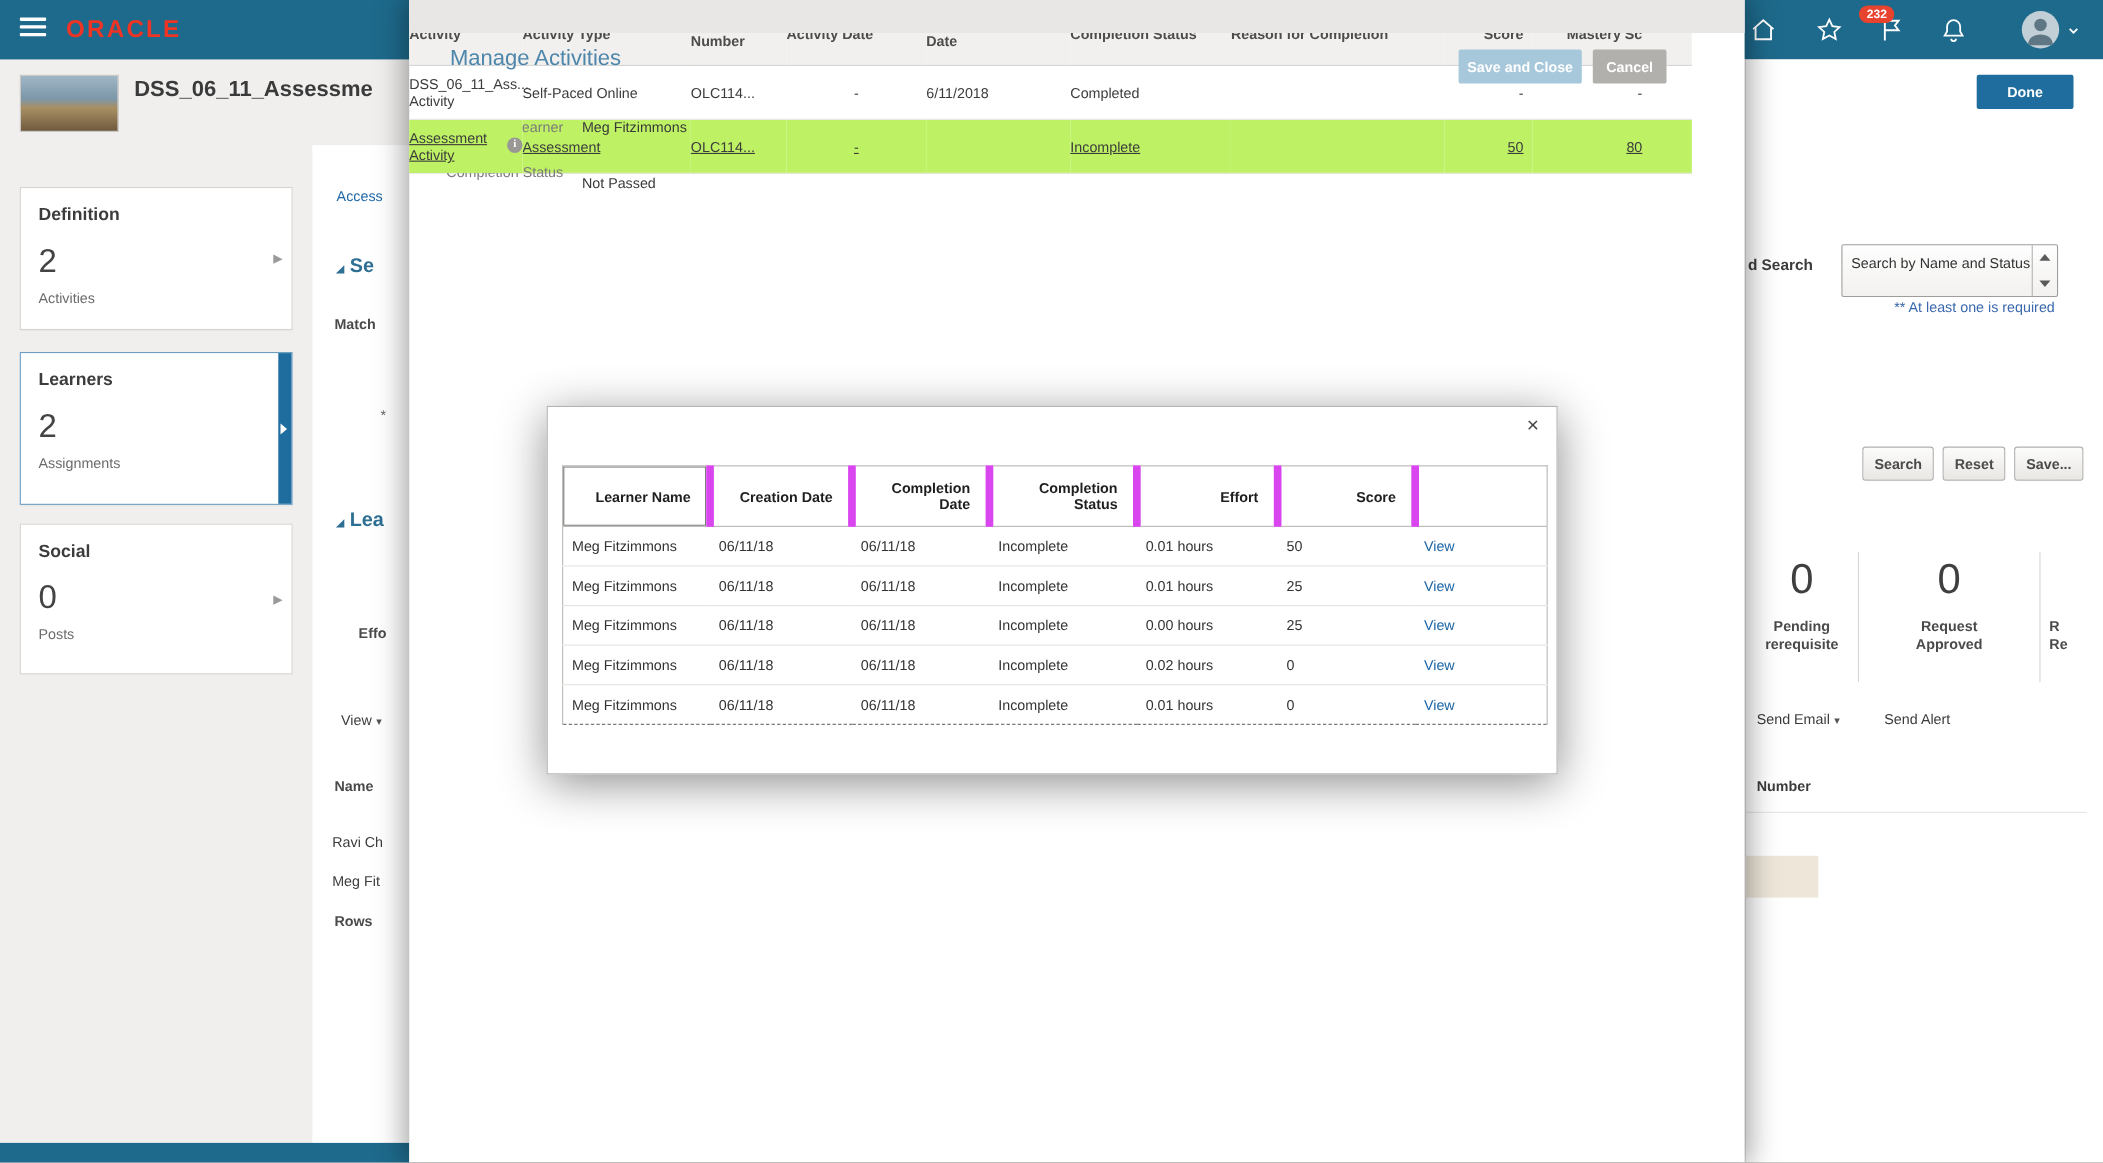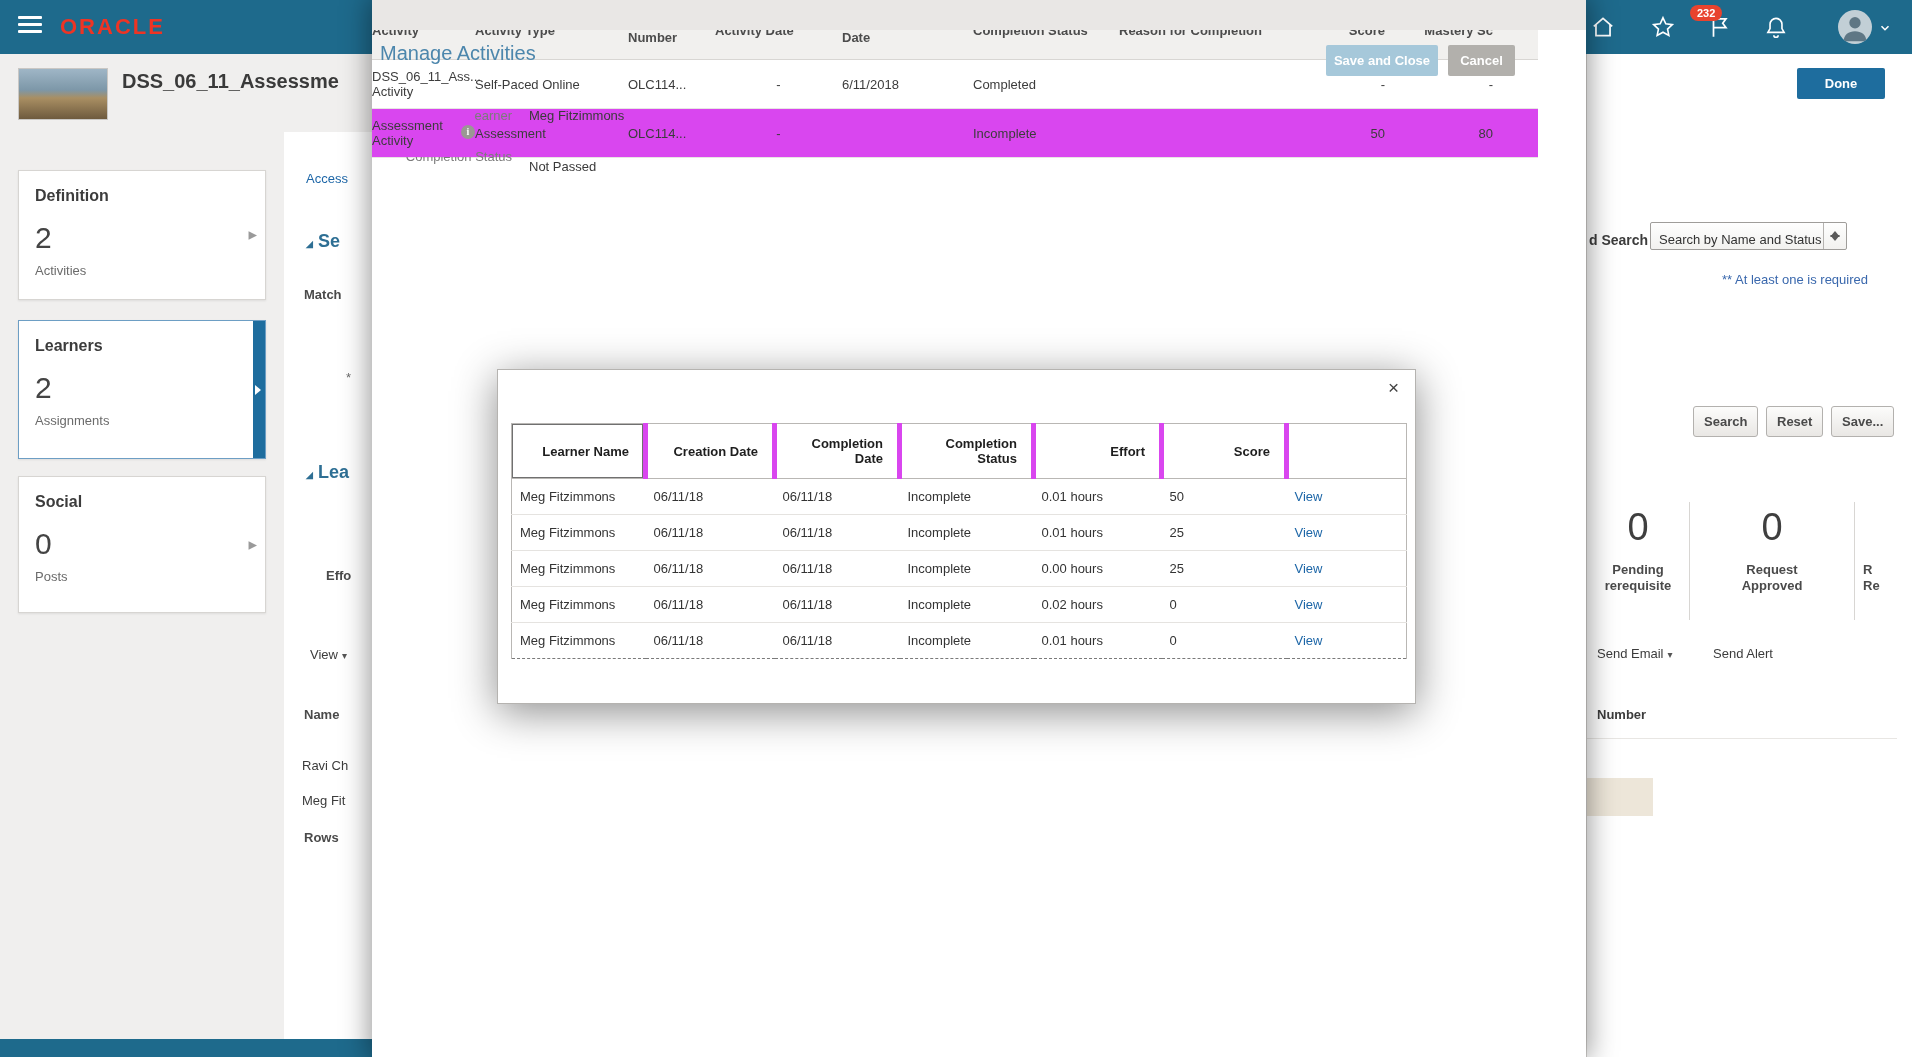--- a/index.html
+++ b/index.html
@@ -46,66 +46,66 @@
   .section-hdr{color:var(--section-blue,#2e6f94);font-weight:bold;font-size:18px;cursor:pointer;}
   .section-hdr .tri{font-size:9px;margin-right:5px;}
   .section-hdr .tri::before{content:"\25E2";}
   .lbl-bold{font-weight:bold;color:#4a4a4a;}
   .caret::after{content:"\25BE";font-size:10px;margin-left:4px;color:#555;}
 
   
   .overlay{left:372px;top:0;width:1214px;height:1057px;background:#fff;z-index:10;
     box-shadow:0 0 26px 3px rgba(0,0,0,.40);}
   .overlay-topstrip{left:0;top:0;width:1214px;height:30px;background:#e9e7e5;}
-  .ov-title{left:8px;top:42px;font-size:20px;color:var(--title-blue,#4c86ac);}
+  .ov-title{left:37px;top:42px;font-size:20px;color:var(--title-blue,#4c86ac);}
   .btn{display:inline-block;text-align:center;border-radius:2px;font-weight:bold;font-size:13px;
     cursor:pointer;box-sizing:border-box;}
   .btn-save{left:954px;top:45px;width:112px;height:31px;line-height:31px;background:var(--save-disabled,#a6c8da);color:#fff;}
   .btn-cancel{left:1076px;top:45px;width:67px;height:31px;line-height:31px;background:var(--cancel-gray,#b2b0ac);color:#fff;}
   .fld-lbl{left:0;width:140px;text-align:right;color:#7b7b7b;}
   .fld-val{left:157px;color:#3a3a3a;}
 
   .acts-table{left:22px;top:219px;border-collapse:collapse;table-layout:fixed;width:1166px;}
   .acts-table th{height:50px;background:#f1f0ee;border-top:1px solid #d8d6d3;border-bottom:1px solid #d8d6d3;
     font-size:13px;font-weight:bold;color:#4c4c4c;text-align:left;padding:4px 14px 4px 0;vertical-align:middle;cursor:pointer;}
   .acts-table td{padding:9px 14px 9px 0;border-bottom:1px solid #e7e5e2;font-size:13px;color:#3c3c3c;vertical-align:middle;}
-  .acts-table tr.shade td{background:#d946ef;}
+  .acts-table tr.shade td{background:#bef264;text-decoration:underline;}
   .acts-table th:nth-child(3) .hdr{display:inline-block;max-width:62px;}
   .acts-table th:nth-child(5) .hdr{display:inline-block;max-width:85px;}
   .acts-table td.center{text-align:center;padding-right:0;}
   .acts-table th.num-s,.acts-table td.num-s{text-align:right;padding-right:8px;}
   .acts-table th.num-m,.acts-table td.num-m{text-align:right;padding-right:45px;}
   .act-cell{position:relative;padding-right:18px;}
   .act-cell .line{display:block;}
   .act-cell .line:empty{display:none;}
   .info-icon{position:absolute;right:0;top:50%;margin-top:-8px;width:14px;height:14px;border-radius:50%;
     background:#9a9894;color:#fff;font-size:10px;font-weight:bold;text-align:center;line-height:14px;
     font-family:"Liberation Serif",serif;cursor:pointer;}
 
   
   .modal{left:497px;top:369px;width:919px;height:335px;background:#fff;border:1px solid #b5b3b0;
     z-index:20;box-shadow:0 8px 40px rgba(0,0,0,.45);box-sizing:border-box;}
   .modal-close{position:absolute;right:16px;top:8px;font-size:19px;color:#444;cursor:pointer;line-height:1;}
   .m-table{position:absolute;left:13px;top:53px;width:895px;border-collapse:collapse;table-layout:fixed;
     border:1px solid #b9b7b4;border-bottom:1px dashed #7a7a7a;}
   .m-table th{background:#fff;font-size:13px;font-weight:bold;color:#1e1e1e;text-align:right;
     padding:12px 14px 12px 8px;vertical-align:middle;border-bottom:1px solid #b9b7b4;cursor:pointer;}
-  .m-table th + th{border-left:5px solid #d946ef;}
+  .m-table th + th{border-left:7px solid #d946ef;}
   .m-table th:first-child{box-shadow:inset 0 0 0 1px #707070;}
   .m-table td{font-size:13px;color:#333;padding:10px 8px;border-bottom:1px solid #e5e3e0;vertical-align:middle;}
   .m-table tbody tr:last-child td{border-bottom:none;}
   .view-link{color:var(--link-blue,#1d66a7);cursor:pointer;text-decoration:none;}
 
   
   .right-panel{left:1586px;top:54px;width:326px;height:1003px;background:#fff;z-index:5;
     border-left:1px solid #d8d6d3;box-sizing:border-box;}
   .rp{position:absolute;}
   .btn-done{left:210px;top:14px;width:88px;height:31px;line-height:31px;background:var(--accent-blue,#1e6d9e);color:#fff;}
   .saved-lbl{left:2px;top:168px;height:36px;line-height:36px;font-size:14px;font-weight:bold;color:#3c3c3c;white-space:nowrap;}
-  .dropdown{left:63px;top:168px;width:197px;height:28px;border:1px solid #9f9d9a;border-radius:2px;
+  .dropdown{left:87px;top:168px;width:197px;height:48px;border:1px solid #9f9d9a;border-radius:2px;
     background:linear-gradient(#fefefe,#f2f1ef);box-sizing:border-box;cursor:pointer;}
   .dd-text{position:absolute;left:8px;top:0;line-height:34px;font-size:13px;color:#333;white-space:nowrap;
     width:164px;overflow:hidden;}
   .dd-spin{position:absolute;right:0;top:0;bottom:0;width:22px;border-left:1px solid #b5b3b0;}
   .dd-spin::before,.dd-spin::after{content:"";position:absolute;left:6px;border-left:5px solid transparent;border-right:5px solid transparent;}
   .dd-spin::before{top:8px;border-bottom:6px solid #5a5a5a;}
   .dd-spin::after{bottom:8px;border-top:6px solid #5a5a5a;}
   .note{right:44px;top:218px;color:var(--note-blue,#3a68ad);font-size:13px;white-space:nowrap;}
   .btn-row{left:106px;top:352px;white-space:nowrap;}
   .btn-gray{display:inline-block;margin-right:4px;padding:7px 10px;background:linear-gradient(#fcfcfb,#e9e7e4);

